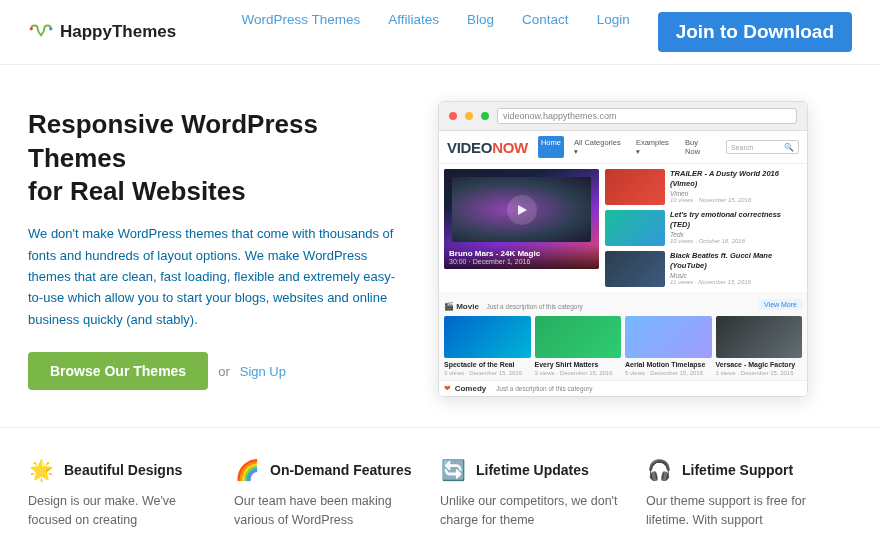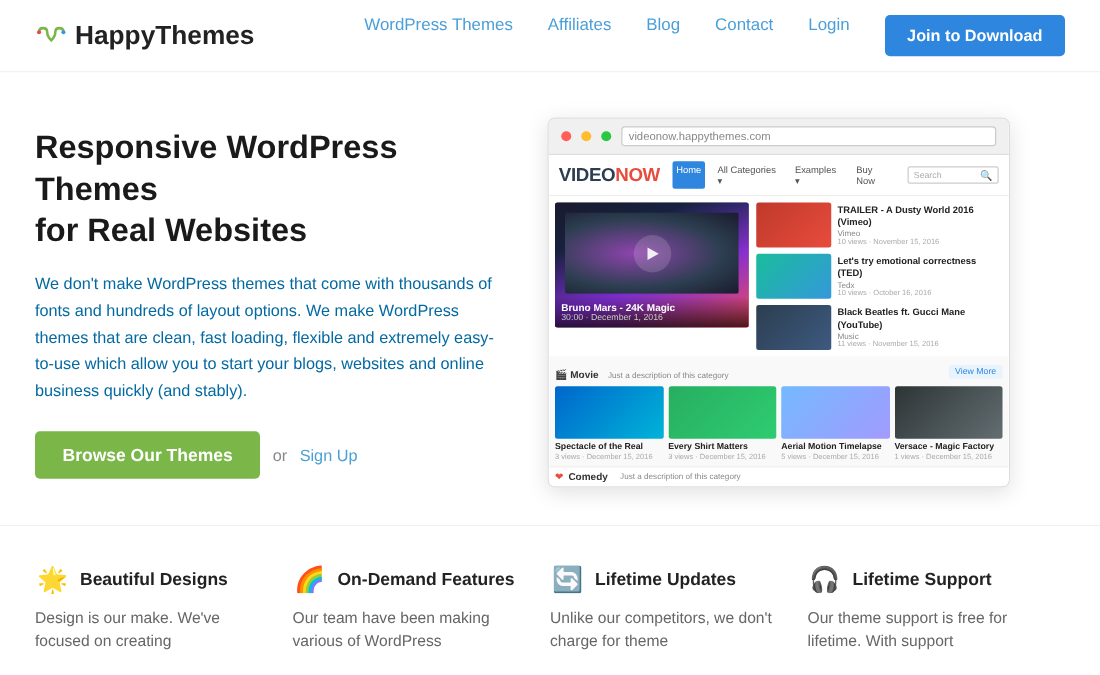--- a/index.html
+++ b/index.html
@@ -25,41 +25,41 @@
     .logo-area {
       display: flex;
       align-items: center;
       gap: 6px;
     }
     .logo-icon {
       width: 26px;
       height: 20px;
     }
     .logo-text {
-      font-size: 21px;
+      font-size: 17px;
       font-weight: 600;
       color: #222;
     }
     .nav {
       display: flex;
       align-items: flex-start;
       gap: 28px;
     }
     .nav a {
       text-decoration: none;
       color: #4a9fd8;
       font-size: 13.5px;
     }
     .btn-join {
       background: #2e86de;
       color: #fff;
       border: none;
       padding: 9px 18px;
       border-radius: 4px;
-      font-size: 13px;
+      font-size: 19px;
       font-weight: 600;
       cursor: pointer;
     }
 
     
     .hero {
       display: flex;
       align-items: center;
       padding: 36px 28px 30px 28px;
       gap: 40px;
@@ -237,21 +237,22 @@
     
     .side-videos {
       flex: 1;
       display: flex;
       flex-direction: column;
       gap: 5px;
     }
     .side-video-item {
       display: flex;
       gap: 5px;
-      align-items: center;
+      align-items: flex-start;
+      font-style: italic;
     }
     .side-video-thumb {
       width: 60px;
       height: 36px;
       border-radius: 2px;
       flex-shrink: 0;
     }
     .sv-red { background: linear-gradient(135deg, #c0392b, #e74c3c); }
     .sv-dark { background: linear-gradient(135deg, #2c3e50, #3d5a80); }
     .sv-blue { background: linear-gradient(135deg, #1abc9c, #3498db); }

